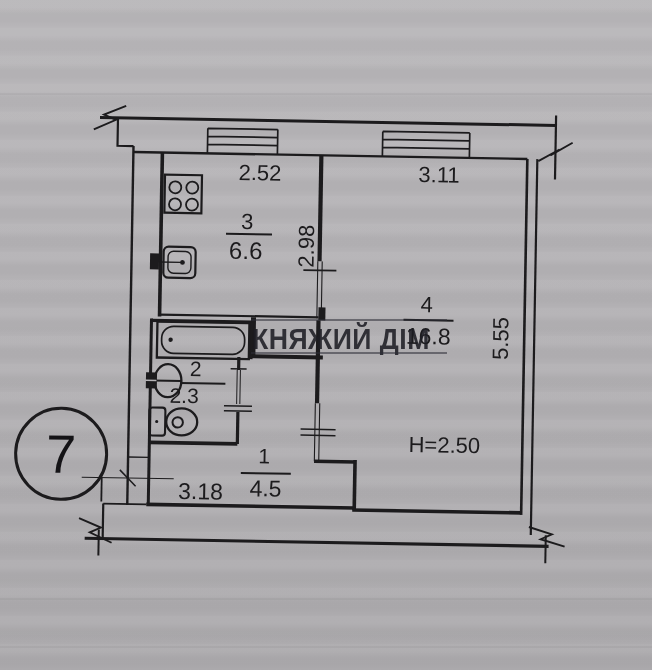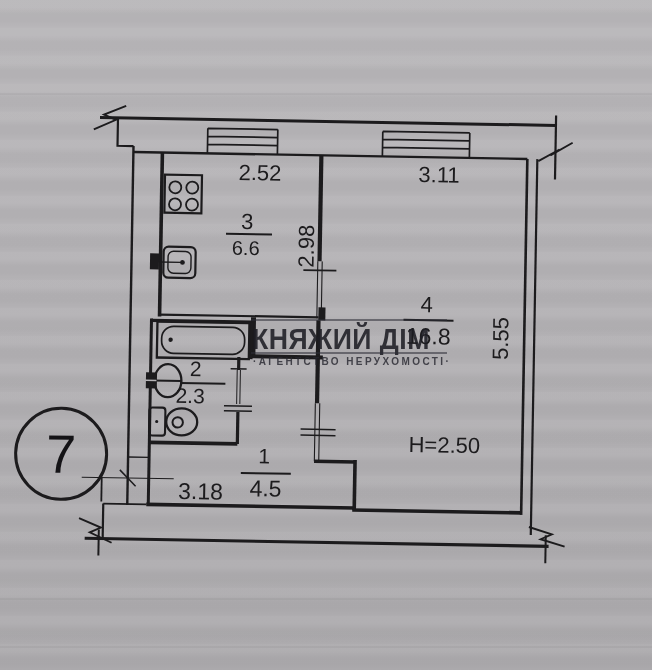--- a/index.html
+++ b/index.html
@@ -153,37 +153,36 @@
 
     <div class="lbl" style="left:226px; top:159px; width:70px; font-size:22px;">2.52</div>
     <div class="lbl rot" style="left:269px; top:231px; width:80px; height:24px; font-size:22px;">2.98</div>
     <div class="lbl" style="left:409px; top:158px; width:62px; font-size:22px;">3.11</div>
     <div class="lbl rot" style="left:465px; top:320px; width:80px; height:24px; font-size:22px;">5.55</div>
     <div class="lbl" style="left:178px; top:478px; width:58px; font-size:23px;">3.18</div>
     <div class="lbl" style="left:406px; top:428px; width:88px; font-size:22px;">H=2.50</div>
 
     <div class="lbl" style="left:227px; top:208px; width:44px; font-size:22px;">3</div>
     <div class="ul" style="left:228px; top:231px; width:46px;"></div>
-    <div class="lbl" style="left:222px; top:236px; width:52px; font-size:20px;">6.6</div>
+    <div class="lbl" style="left:222px; top:236px; width:52px; font-size:24px;">6.6</div>
 
     <div class="lbl" style="left:406px; top:288px; width:48px; font-size:22px;">4</div>
     <div class="ul" style="left:407px; top:314px; width:50px;"></div>
     <div class="lbl" style="left:403px; top:319px; width:58px; font-size:23px;">16.8</div>
 
     <div class="lbl" style="left:178px; top:357px; width:44px; font-size:21px;">2</div>
     <div class="ul" style="left:185px; top:381px; width:45px; height:2px;"></div>
-    <div class="lbl" style="left:170px; top:384px; width:50px; font-size:21px;">2.3</div>
+    <div class="lbl" style="left:164px; top:384px; width:50px; font-size:21px;">2.3</div>
 
     <div class="lbl" style="left:246px; top:443px; width:48px; font-size:21px;">1</div>
     <div class="ul" style="left:247px; top:470px; width:50px;"></div>
     <div class="lbl" style="left:246px; top:474px; width:52px; font-size:23px;">4.5</div>
 
     <div class="badge">
       <span>7</span>
     </div>
   </div>
 
   <div class="wm-rule" style="top:319px;"></div>
   <div class="wm-title">КНЯЖИЙ ДІМ</div>
   <div class="wm-rule" style="top:352px;"></div>
-  <div class="wm-sub">·АГЕНТСТВО НЕРУХОМОСТІ·</div>
 
 </div>
 
 </body></html>

